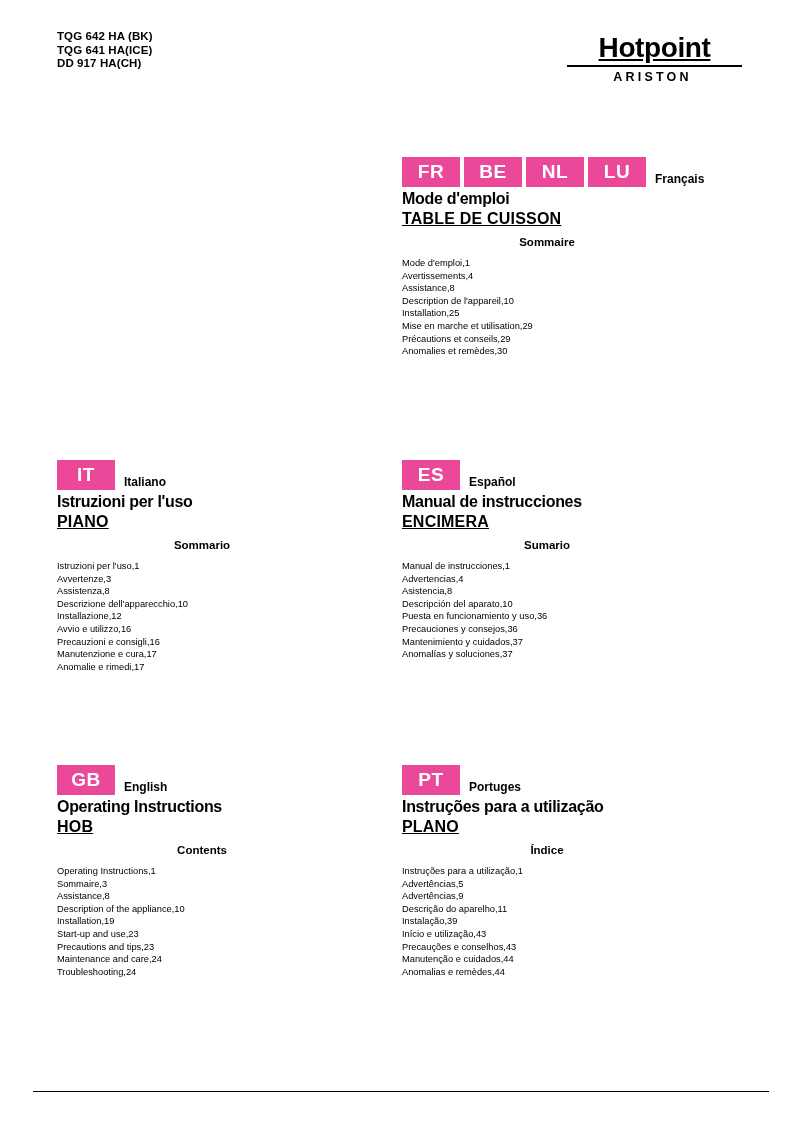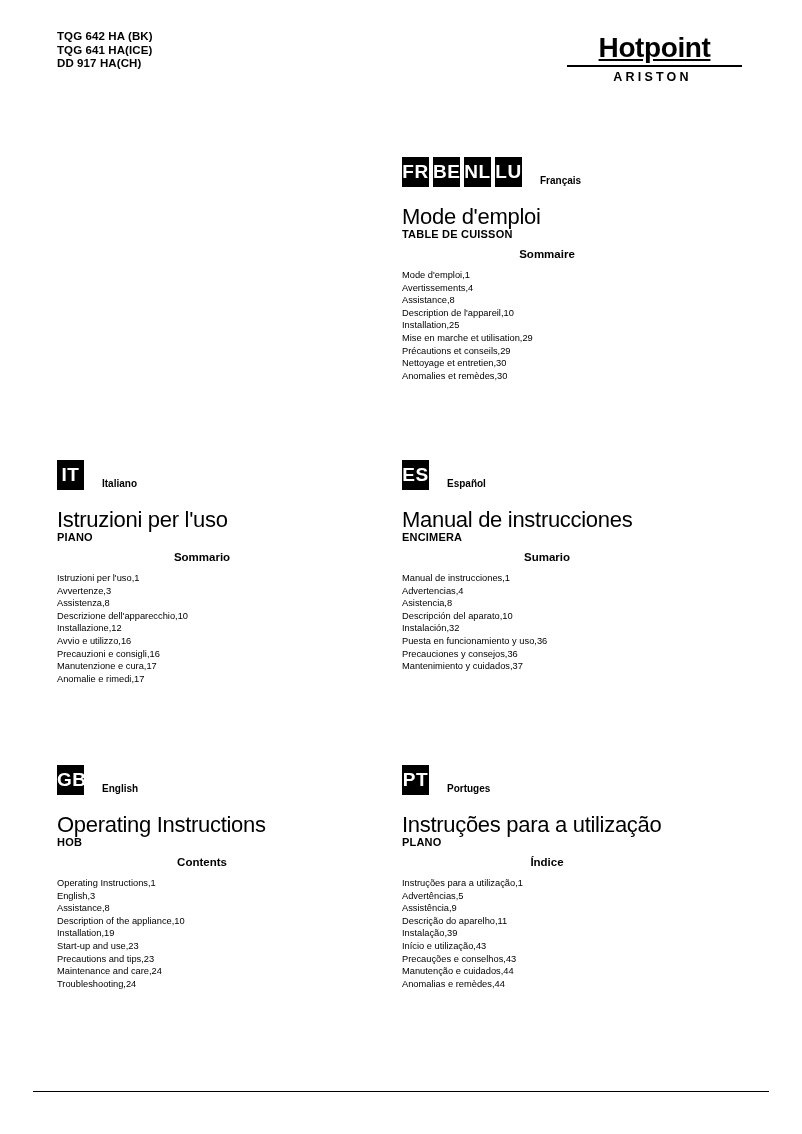--- a/index.html
+++ b/index.html
@@ -62,48 +62,48 @@
   .block {
     position: absolute;
     width: 330px;
   }
   .flags {
     display: flex;
     align-items: flex-end;
     gap: 4px;
   }
   .flag {
-    background: #000000;
+    background: #ec4899;
     color: #ffffff;
     font-size: 19px;
     font-weight: bold;
-    width: 27px;
+    width: 58px;
     height: 30px;
     line-height: 30px;
     text-align: center;
     letter-spacing: 0.5px;
   }
   .lang-name {
-    font-size: 10px;
-    font-weight: bold;
-    margin-left: 14px;
+    font-size: 12px;
+    font-weight: bold;
+    margin-left: 5px;
     padding-bottom: 1px;
   }
   .title {
-    font-size: 22px;
-    font-weight: normal;
-    margin-top: 18px;
+    font-size: 16px;
+    font-weight: bold;
     letter-spacing: -0.3px;
     line-height: 24px;
   }
   .subtitle {
-    font-size: 11px;
+    font-size: 16px;
     font-weight: bold;
     margin-top: -1px;
     letter-spacing: 0.2px;
+    text-decoration: underline;
   }
   .contents-label {
     font-size: 11.5px;
     font-weight: bold;
     text-align: center;
     margin-top: 8px;
     padding-right: 40px;
   }
   .toc {
     margin-top: 9px;
@@ -152,21 +152,20 @@
     <div class="subtitle">TABLE DE CUISSON</div>
     <div class="contents-label">Sommaire</div>
     <div class="toc">
       <div class="toc-item">Mode d'emploi,1</div>
       <div class="toc-item">Avertissements,4</div>
       <div class="toc-item">Assistance,8</div>
       <div class="toc-item">Description de l'appareil,10</div>
       <div class="toc-item">Installation,25</div>
       <div class="toc-item">Mise en marche et utilisation,29</div>
       <div class="toc-item">Précautions et conseils,29</div>
-      <div class="toc-item">Nettoyage et entretien,30</div>
       <div class="toc-item">Anomalies et remèdes,30</div>
     </div>
   </div>
 
   <div class="block" style="left:57px; top:460px;">
     <div class="flags">
       <div class="flag">IT</div>
       <div class="lang-name">Italiano</div>
     </div>
     <div class="title">Istruzioni per l'uso</div>
@@ -191,38 +190,38 @@
       <div class="lang-name">Español</div>
     </div>
     <div class="title">Manual de instrucciones</div>
     <div class="subtitle">ENCIMERA</div>
     <div class="contents-label">Sumario</div>
     <div class="toc">
       <div class="toc-item">Manual de instrucciones,1</div>
       <div class="toc-item">Advertencias,4</div>
       <div class="toc-item">Asistencia,8</div>
       <div class="toc-item">Descripción del aparato,10</div>
-      <div class="toc-item">Instalación,32</div>
       <div class="toc-item">Puesta en funcionamiento y uso,36</div>
       <div class="toc-item">Precauciones y consejos,36</div>
       <div class="toc-item">Mantenimiento y cuidados,37</div>
+      <div class="toc-item">Anomalías y soluciones,37</div>
     </div>
   </div>
 
   <div class="block" style="left:57px; top:765px;">
     <div class="flags">
       <div class="flag">GB</div>
       <div class="lang-name">English</div>
     </div>
     <div class="title">Operating Instructions</div>
     <div class="subtitle">HOB</div>
     <div class="contents-label">Contents</div>
     <div class="toc">
       <div class="toc-item">Operating Instructions,1</div>
-      <div class="toc-item">English,3</div>
+      <div class="toc-item">Sommaire,3</div>
       <div class="toc-item">Assistance,8</div>
       <div class="toc-item">Description of the appliance,10</div>
       <div class="toc-item">Installation,19</div>
       <div class="toc-item">Start-up and use,23</div>
       <div class="toc-item">Precautions and tips,23</div>
       <div class="toc-item">Maintenance and care,24</div>
       <div class="toc-item">Troubleshooting,24</div>
     </div>
   </div>
 
@@ -230,21 +229,21 @@
     <div class="flags">
       <div class="flag">PT</div>
       <div class="lang-name">Portuges</div>
     </div>
     <div class="title">Instruções para a utilização</div>
     <div class="subtitle">PLANO</div>
     <div class="contents-label">Índice</div>
     <div class="toc">
       <div class="toc-item">Instruções para a utilização,1</div>
       <div class="toc-item">Advertências,5</div>
-      <div class="toc-item">Assistência,9</div>
+      <div class="toc-item">Advertências,9</div>
       <div class="toc-item">Descrição do aparelho,11</div>
       <div class="toc-item">Instalação,39</div>
       <div class="toc-item">Início e utilização,43</div>
       <div class="toc-item">Precauções e conselhos,43</div>
       <div class="toc-item">Manutenção e cuidados,44</div>
       <div class="toc-item">Anomalias e remèdes,44</div>
     </div>
   </div>
 
   <div class="bottom-rule"></div>

